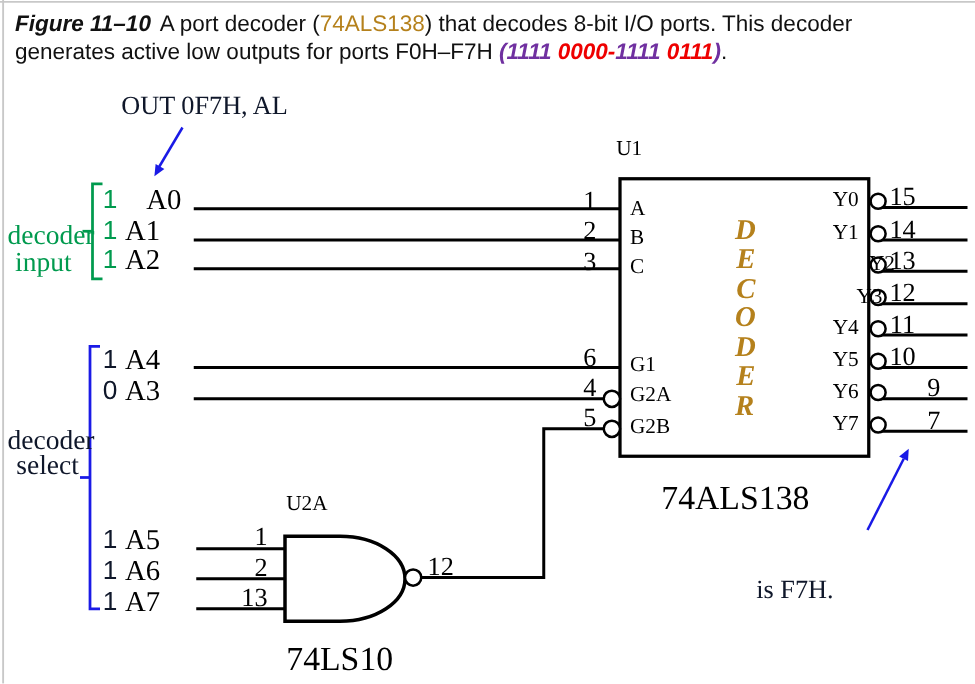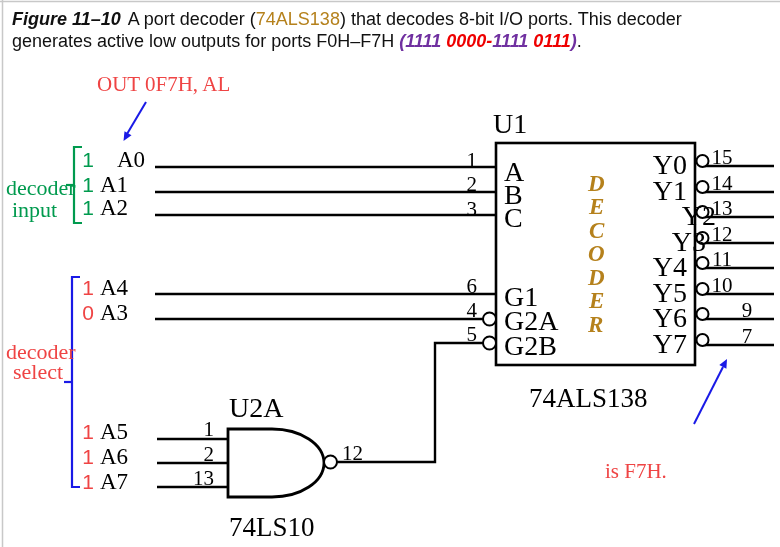--- a/index.html
+++ b/index.html
@@ -2,29 +2,29 @@
 <html><head>
 <meta charset="utf-8">
 <style>
   html,body{margin:0;padding:0;background:#ffffff;}
   #stage{position:relative;width:780px;height:547px;background:#ffffff;overflow:hidden;}
   svg{position:absolute;left:0;top:0;}
   .t{position:absolute;line-height:1;white-space:nowrap;}
   .serif{font-family:"Liberation Serif","DejaVu Serif",serif;}
   .sans{font-family:"Liberation Sans","DejaVu Sans",sans-serif;}
   .b{font-weight:bold;font-style:italic;}
-  .blue{color:#ef4444;}
+  .blue{color:#0f172a;}
   .green{color:#009a4e;}
   .gold{color:#b5811c;}
   .purple{color:#7030a0;}
   .red{color:#ee0000;}
   .s19{font-size:22px;}
   .s21{font-size:21px;}
   .s23{font-size:23px;}
-  .s24{font-size:28px;}
+  .s24{font-size:17px;}
   .s27{font-size:27px;}
   .caption{left:12px;top:8px;width:764px;font-size:18px;line-height:22px;color:#111111;}
   .pinL{width:40px;text-align:right;}
   .pinR{width:38px;text-align:center;}
   .ylab{width:37px;text-align:right;}
   .bit{width:16px;text-align:center;}
 </style>
 </head>
 <body>
 

